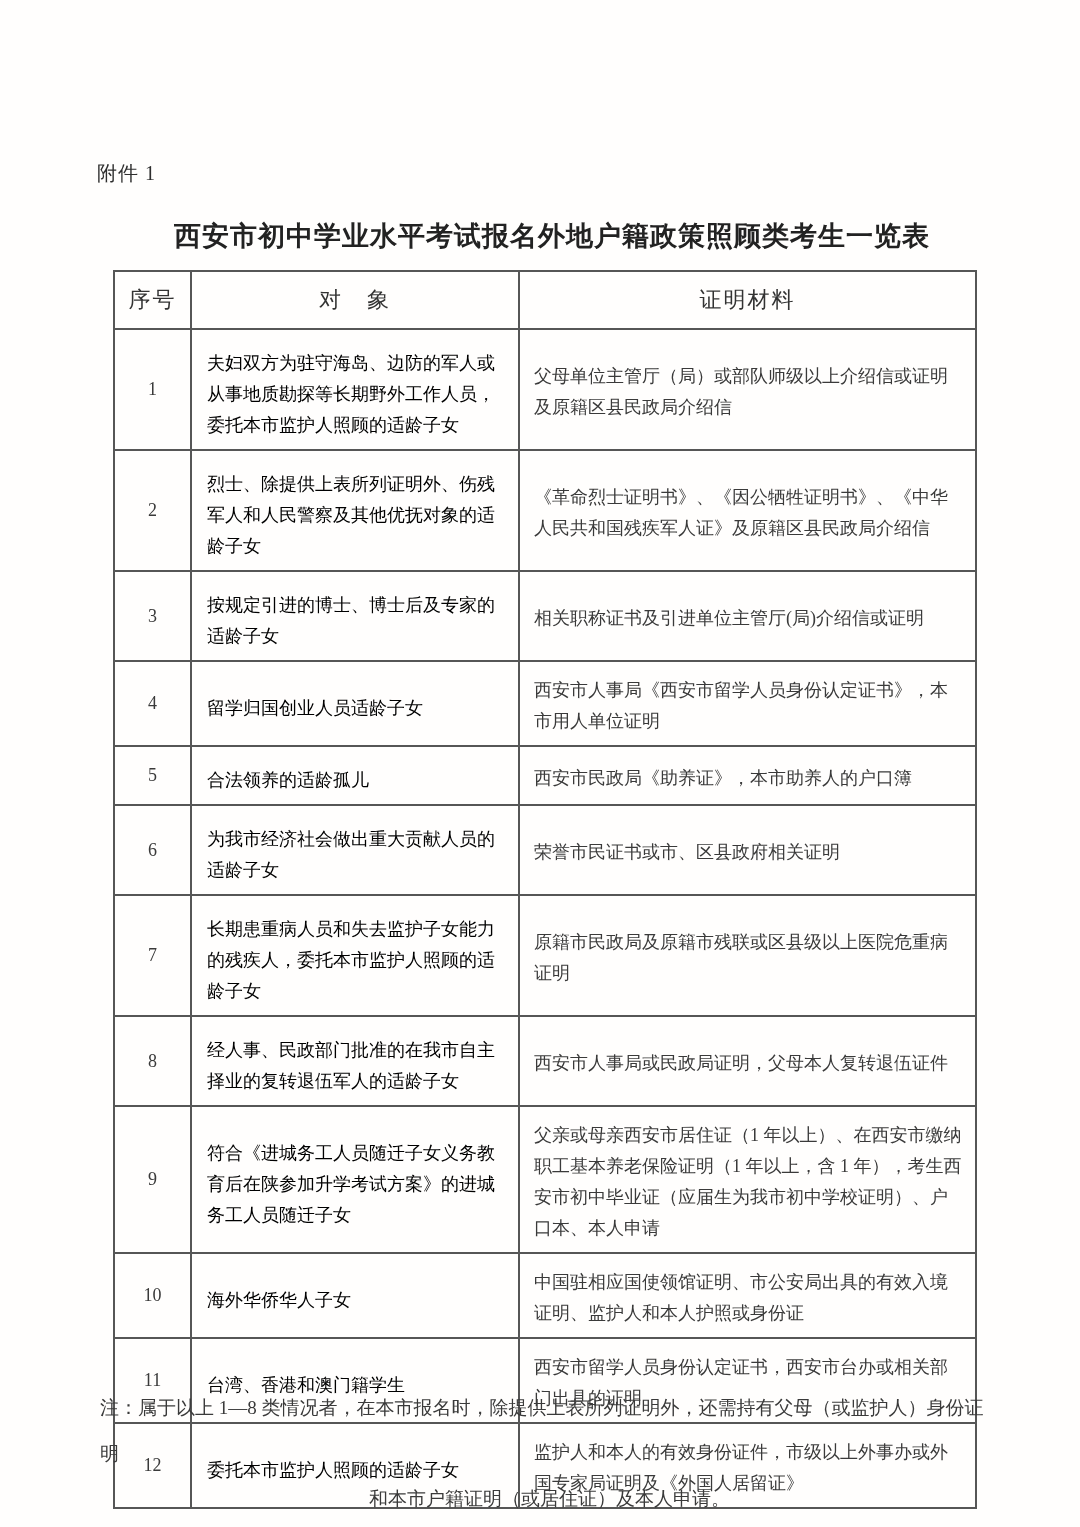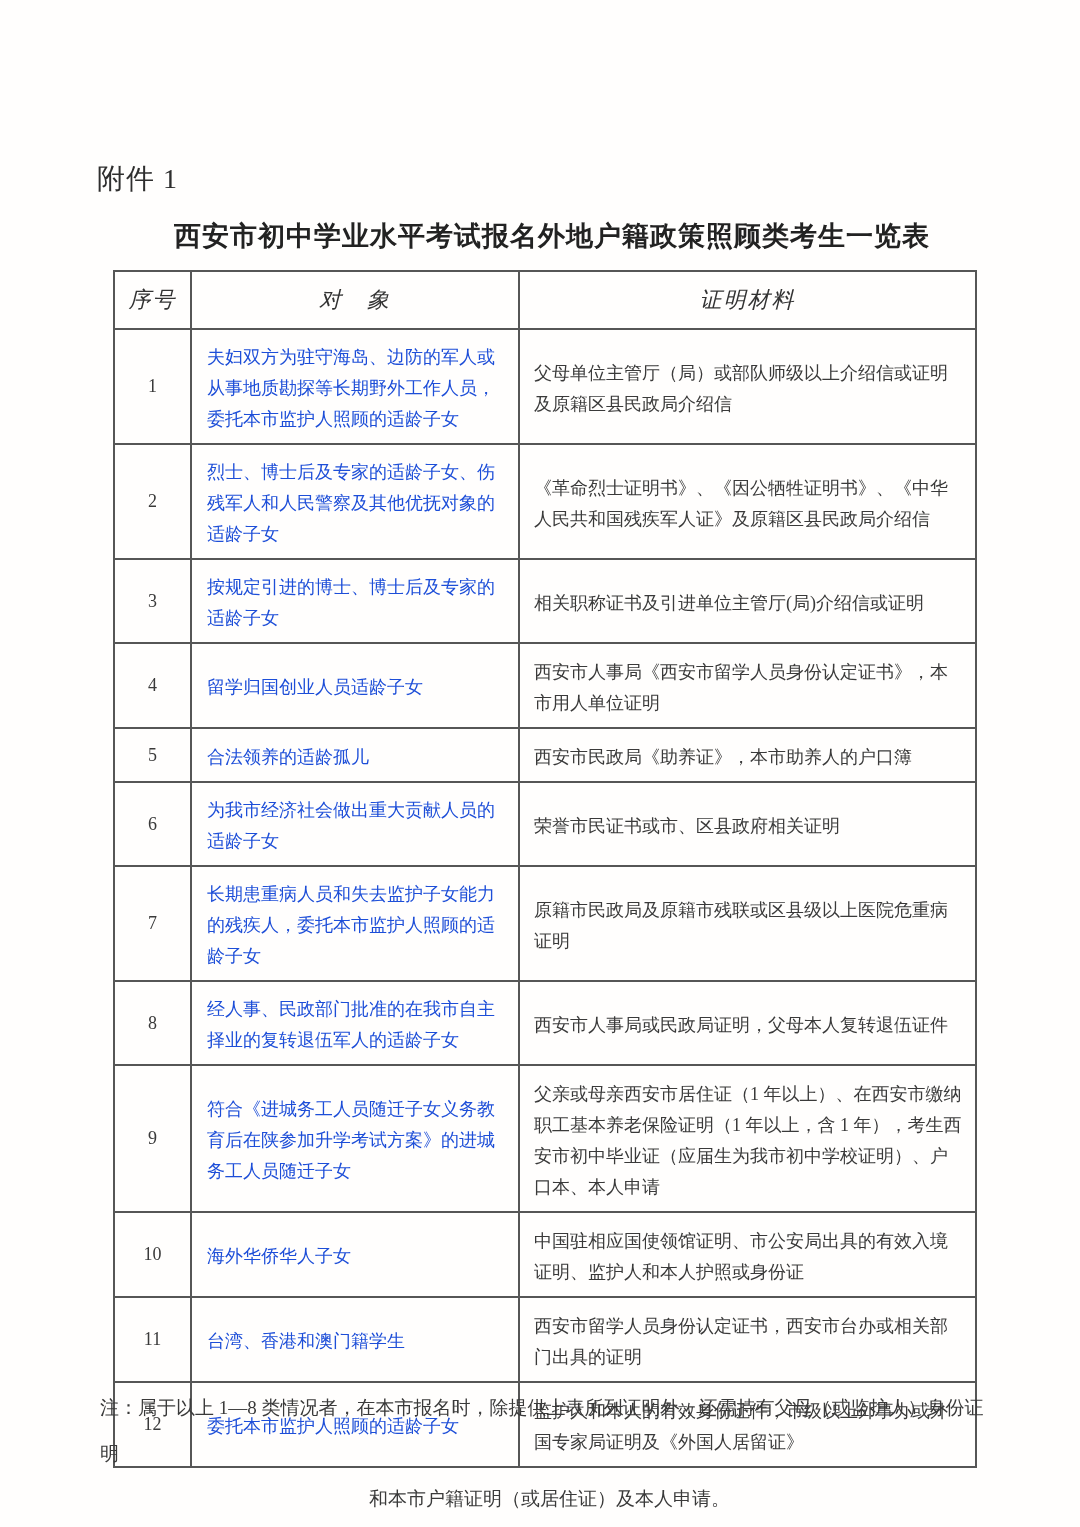--- a/index.html
+++ b/index.html
@@ -12,21 +12,21 @@
     position: relative;
     width: 1080px;
     height: 1527px;
     background: #fffefd;
     overflow: hidden;
   }
   .attachment {
     position: absolute;
     left: 97px;
     top: 160px;
-    font-size: 28px;
+    font-size: 20px;
     color: #2e2e2e;
     letter-spacing: 1px;
     font-family: Liberation Serif, serif;
   }
   .title {
     position: absolute;
     left: 12px;
     top: 218px;
     width: 100%;
     text-align: center;
@@ -50,32 +50,31 @@
     border: 2px solid #565656;
     font-weight: normal;
     vertical-align: middle;
   }
   table.policy th {
     height: 58px;
     font-size: 22px;
     text-align: center;
     color: #333333;
     letter-spacing: 2px;
-    font-style: italic;
   }
   td.no {
     text-align: center;
     font-size: 18px;
     color: #3a3a3a;
   }
   td.obj {
     font-size: 18px;
     line-height: 31px;
-    padding: 12px 8px 8px 15px;
-    color: #1d4ed8;
+    padding: 18px 8px 8px 15px;
+    color: #000000;
   }
   td.mat {
     font-size: 18px;
     line-height: 31px;
     padding: 13px 10px 8px 14px;
     color: #3a3a3a;
   }
   tr.short td { height: 46px; }
   .note {
     position: absolute;
@@ -111,21 +110,21 @@
       </tr>
     </thead>
     <tbody>
       <tr>
         <td class="no">1</td>
         <td class="obj">夫妇双方为驻守海岛、边防的军人或从事地质勘探等长期野外工作人员，委托本市监护人照顾的适龄子女</td>
         <td class="mat">父母单位主管厅（局）或部队师级以上介绍信或证明及原籍区县民政局介绍信</td>
       </tr>
       <tr>
         <td class="no">2</td>
-        <td class="obj">烈士、博士后及专家的适龄子女、伤残军人和人民警察及其他优抚对象的适龄子女</td>
+        <td class="obj">烈士、除提供上表所列证明外、伤残军人和人民警察及其他优抚对象的适龄子女</td>
         <td class="mat">《革命烈士证明书》、《因公牺牲证明书》、《中华人民共和国残疾军人证》及原籍区县民政局介绍信</td>
       </tr>
       <tr>
         <td class="no">3</td>
         <td class="obj">按规定引进的博士、博士后及专家的适龄子女</td>
         <td class="mat">相关职称证书及引进单位主管厅(局)介绍信或证明</td>
       </tr>
       <tr>
         <td class="no">4</td>
         <td class="obj">留学归国创业人员适龄子女</td>

